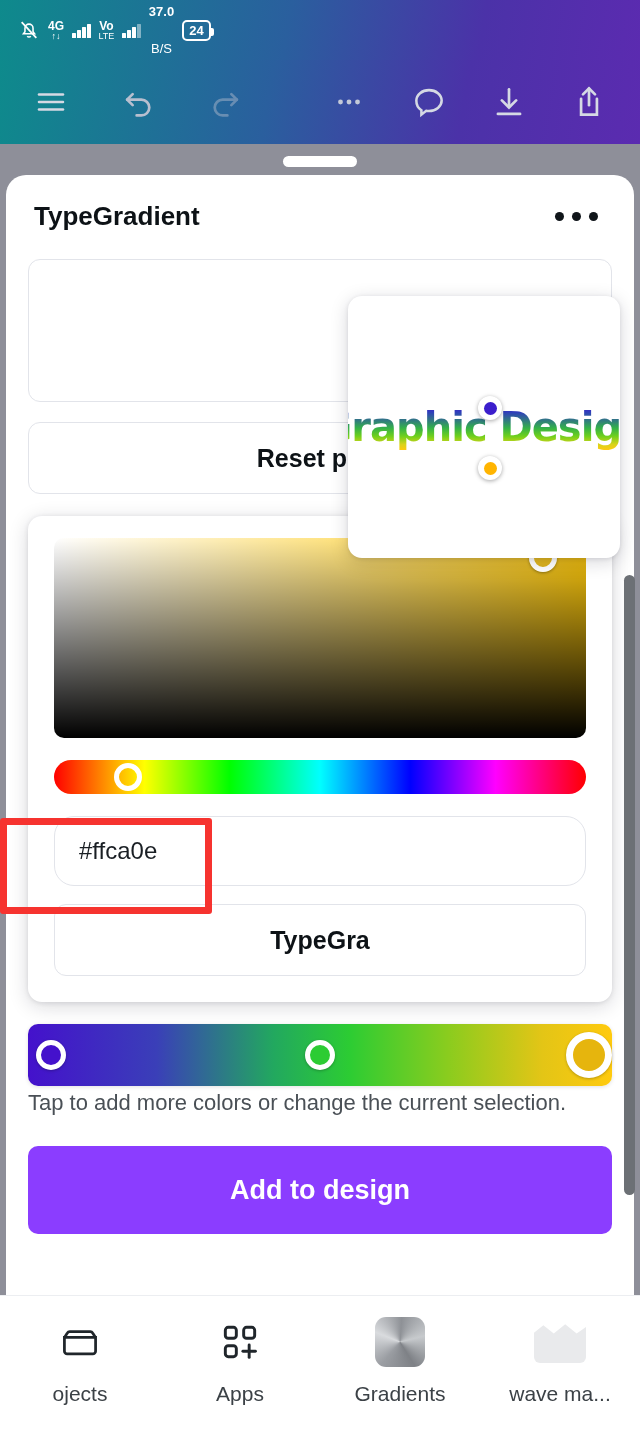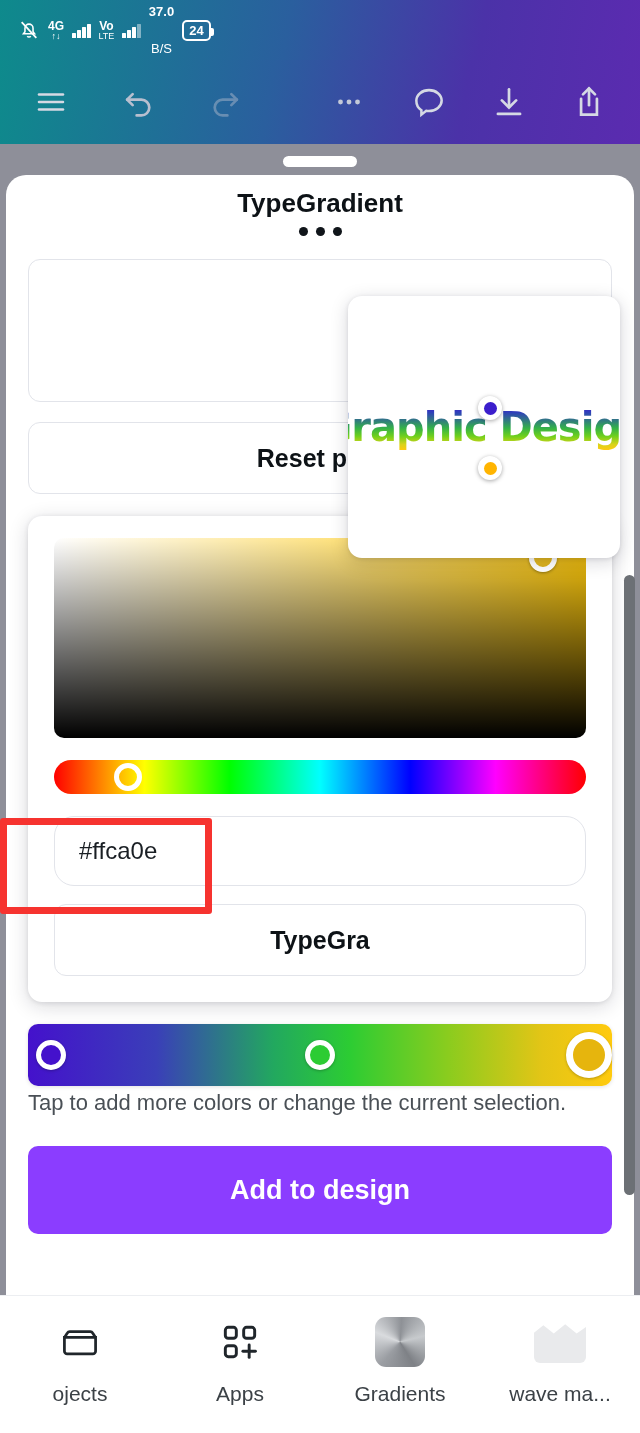--- a/index.html
+++ b/index.html
@@ -59,23 +59,22 @@
     position: absolute; top: 156px; left: 50%; transform: translateX(-50%);
     width: 74px; height: 11px; background: #fff; border-radius: 6px;
   }
 
   
   .sheet {
     position: absolute; top: 175px; left: 6px; width: 628px; height: 1120px;
     background: #fff; border-radius: 20px 20px 0 0; overflow: hidden;
   }
   .sheet-head {
-    height: 82px; display: flex; align-items: center; justify-content: center;
+    height: 82px; display: flex; align-items: center; justify-content: space-between;
     padding: 0 28px;
-    flex-direction: column;
   }
   .sheet-title { font-size: 26px; font-weight: 700; color: #0d1216; }
   .kebab { display: flex; gap: 8px; align-items: center; padding: 8px; }
   .kebab i { width: 9px; height: 9px; border-radius: 50%; background: #10151a; display: block; }
 
   
   .body { position: relative; padding: 0 22px; }
 
   .panel-card {
     border: 1px solid #e2e4ea; border-radius: 12px; background: #fff;

